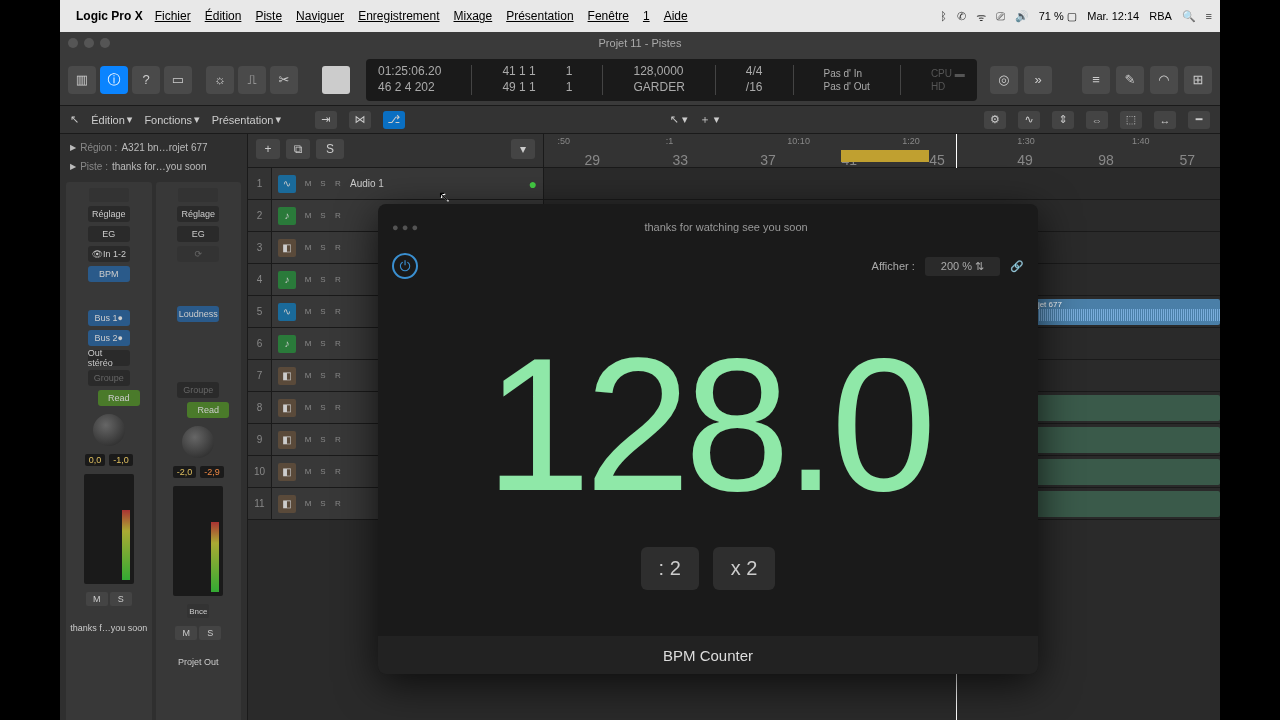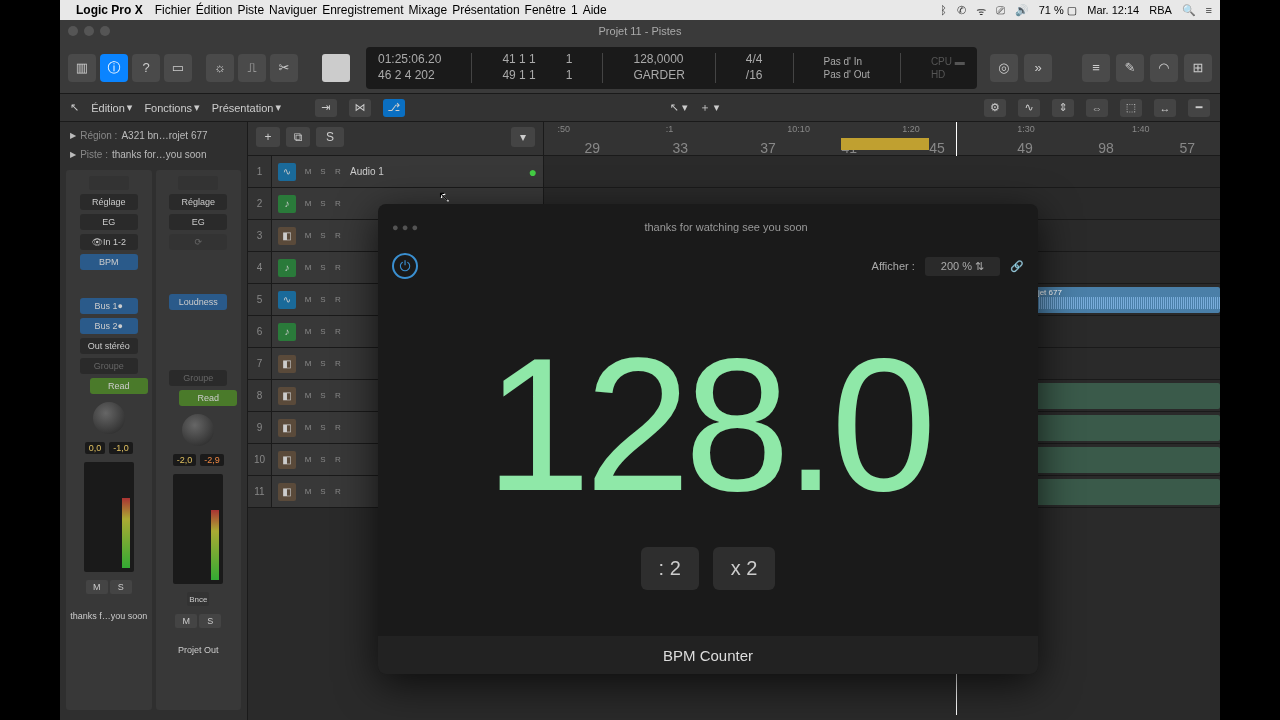--- a/index.html
+++ b/index.html
@@ -1,24 +1,24 @@
 <!DOCTYPE html>
 <html><head>
 <meta charset="utf-8">
 <style>
 * { margin:0; padding:0; box-sizing:border-box; font-family:-apple-system,Helvetica,Arial,sans-serif; }
 body { background:#000; width:1280px; height:720px; overflow:hidden; color:#ccc; font-size:11px; }
 .letterbox { background:#000; width:1280px; height:720px; position:relative; }
 .app { position:absolute; left:60px; top:0; width:1160px; height:720px; background:#2a2a2a; }
 
 
-.menubar { height:20px; background:#e8e8e8; display:flex; align-items:center; padding:0 8px; color:#000; font-size:12px; }
+.menubar { height:32px; background:#e8e8e8; display:flex; align-items:center; padding:0 8px; color:#000; font-size:12px; }
 .menubar .apple { font-size:13px; margin-right:8px; }
 .menubar .appname { font-weight:600; margin-right:12px; }
-.menubar .menu { display:flex; gap:5px; }
+.menubar .menu { display:flex; gap:14px;text-decoration:underline; }
 .menubar .spacer { flex:1; }
 .menubar .right { display:flex; align-items:center; gap:10px; font-size:11px; }
 .menubar .icon { opacity:.8; }
 
 
 .titlebar { height:22px; background:#3a3a3a; display:flex; align-items:center; justify-content:center; color:#aaa; font-size:11px; position:relative; }
 .traffic { position:absolute; left:8px; display:flex; gap:6px; }
 .traffic span { width:10px; height:10px; border-radius:50%; background:#555; display:inline-block; }
 
 
@@ -42,21 +42,21 @@
 
 .mainbody { display:flex; height:calc(100% - 122px); }
 
 
 .inspector { width:188px; background:#2f2f2f; border-right:1px solid #1a1a1a; padding:4px 0; display:flex; flex-direction:column; }
 .insp-row { padding:4px 10px; font-size:10px; color:#bbb; display:flex; align-items:center; gap:4px; }
 .insp-row .arrow { font-size:8px; }
 .insp-row .label { color:#888; }
 .chstrips { display:flex; gap:4px; padding:6px; flex:1; }
 .chstrip { flex:1; background:#383838; border-radius:3px; display:flex; flex-direction:column; align-items:center; padding:6px 3px; gap:4px; }
-.chstrip .slot { background:#2a2a2a; border-radius:3px; width:58px; height:16px; font-size:9px; display:flex; align-items:center; justify-content:center; color:#ccc; }
+.chstrip .slot { background:#2a2a2a; border-radius:3px; width:42px; height:16px; font-size:9px; display:flex; align-items:center; justify-content:center; color:#ccc; }
 .chstrip .slot.blue { background:#2a5a8a; }
 .chstrip .slot.green { background:#4a7a2a;margin-left:20px; }
 .chstrip .knob { width:32px; height:32px; border-radius:50%; background:radial-gradient(circle at 40% 35%,#666,#222); margin:4px 0; }
 .chstrip .vals { display:flex; gap:4px; font-size:9px; }
 .chstrip .vals span { background:#1a1a1a; padding:1px 4px; border-radius:2px; color:#e0c060; }
 .chstrip .fader { width:50px; height:110px; background:#1a1a1a; border-radius:2px; margin-top:4px; position:relative; }
 .chstrip .meter { position:absolute; right:4px; bottom:4px; width:8px; height:70px; background:linear-gradient(to top,#3a3,#aa3 70%,#a33); }
 .chstrip .ms { display:flex; gap:2px; margin-top:4px; }
 .chstrip .ms span { width:22px; height:14px; background:#444; font-size:9px; display:flex; align-items:center; justify-content:center; border-radius:2px; }
 .chstrip .name { font-size:9px; color:#ccc; margin-top:13px; }

